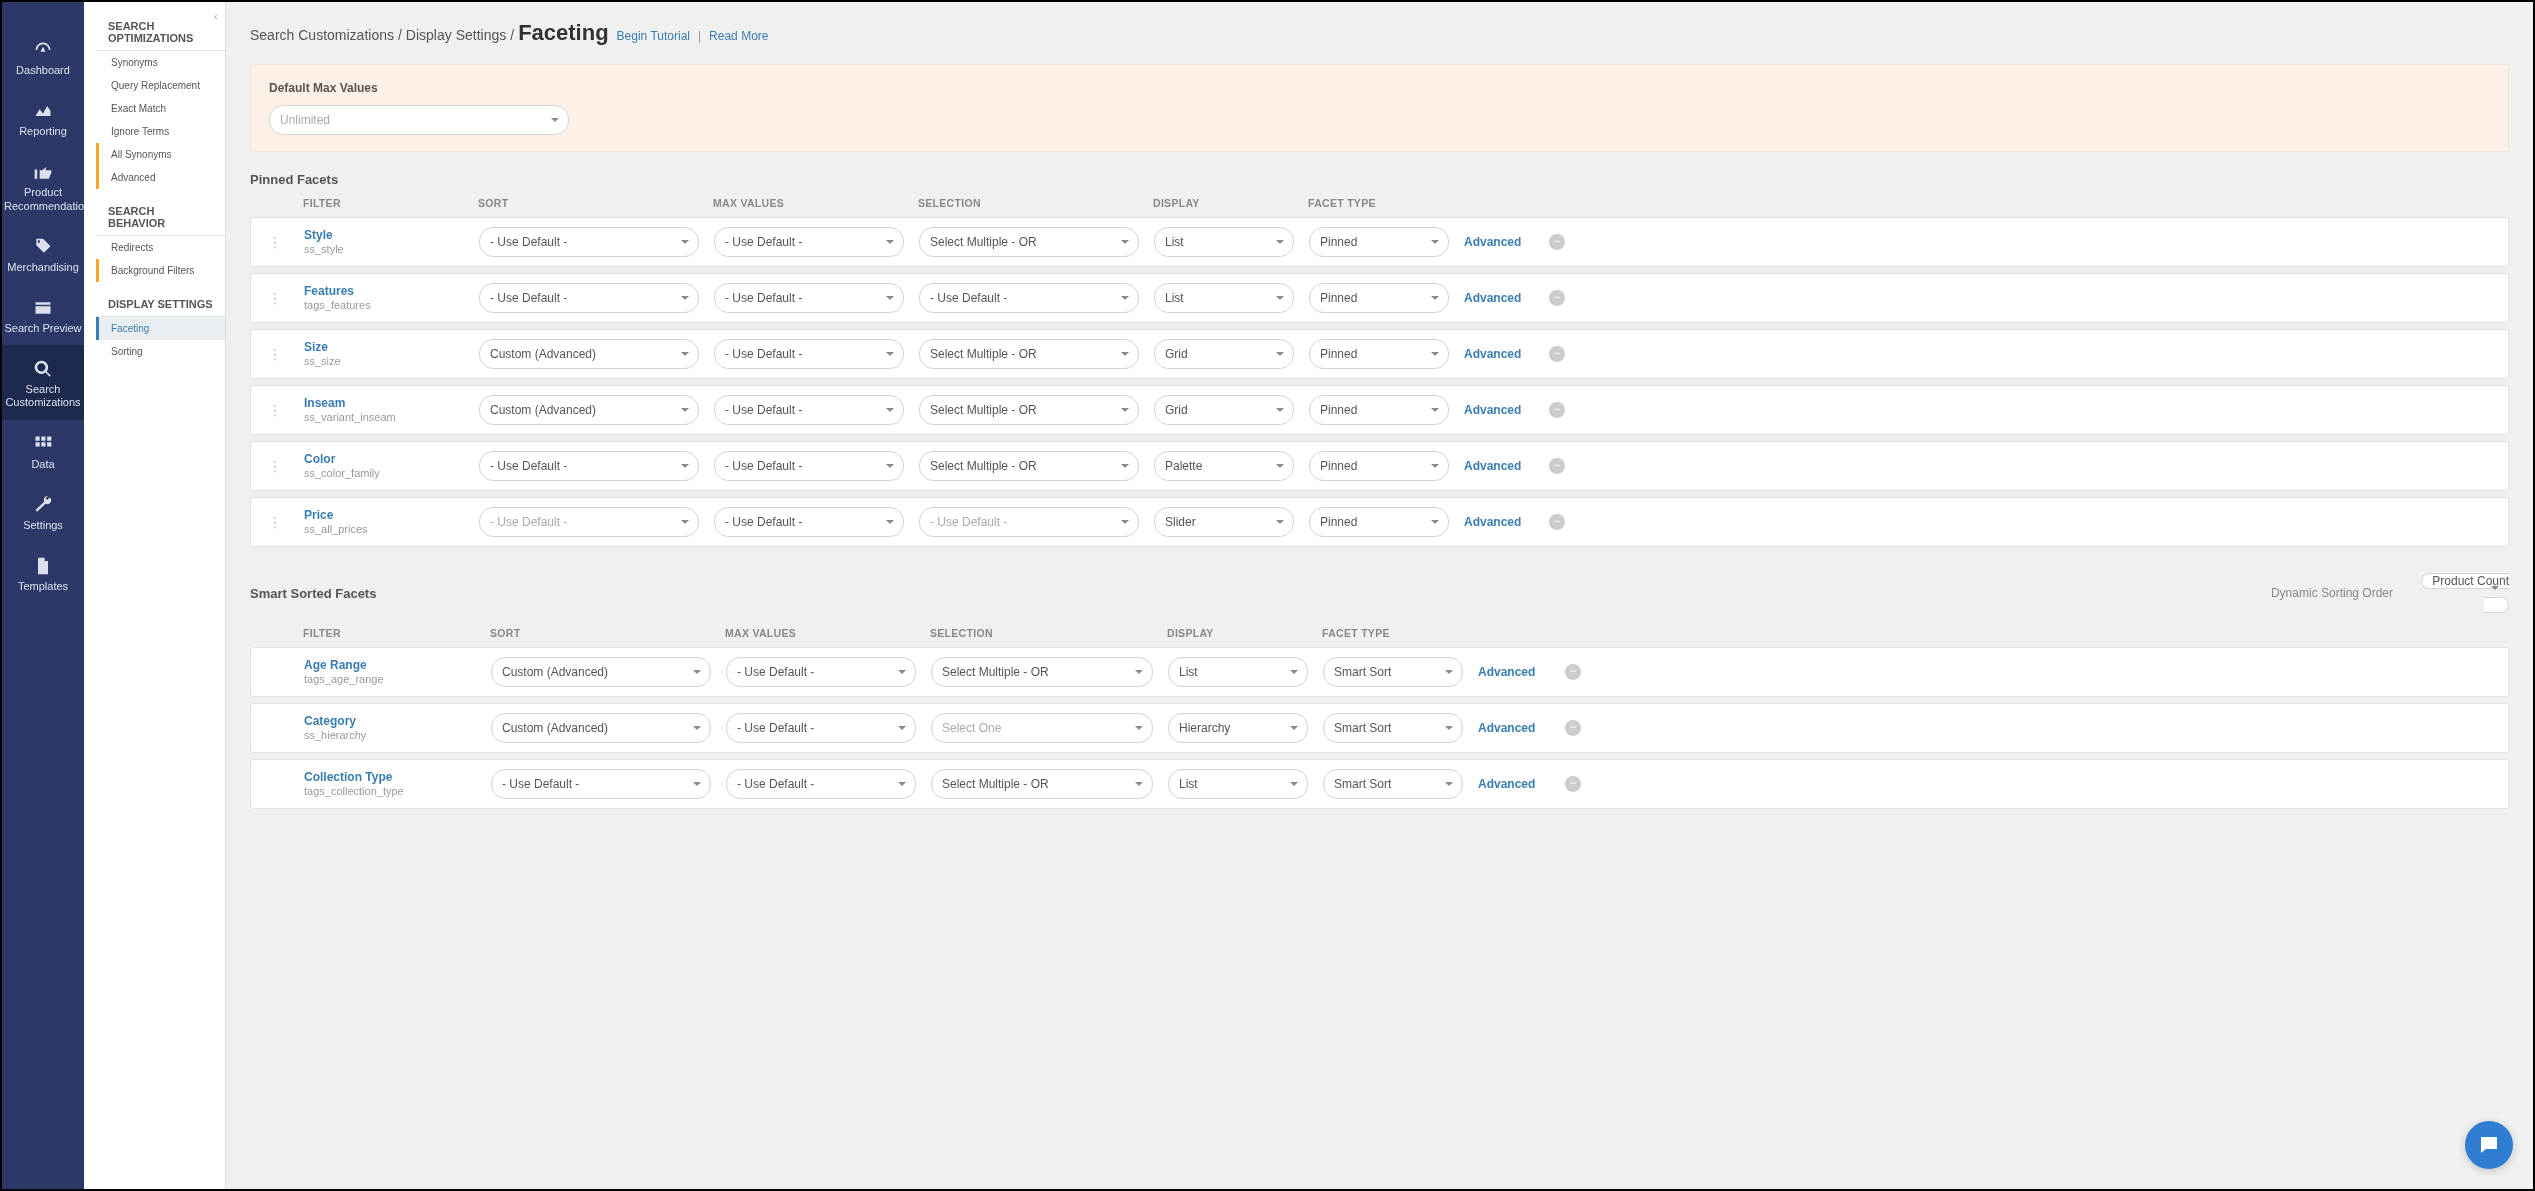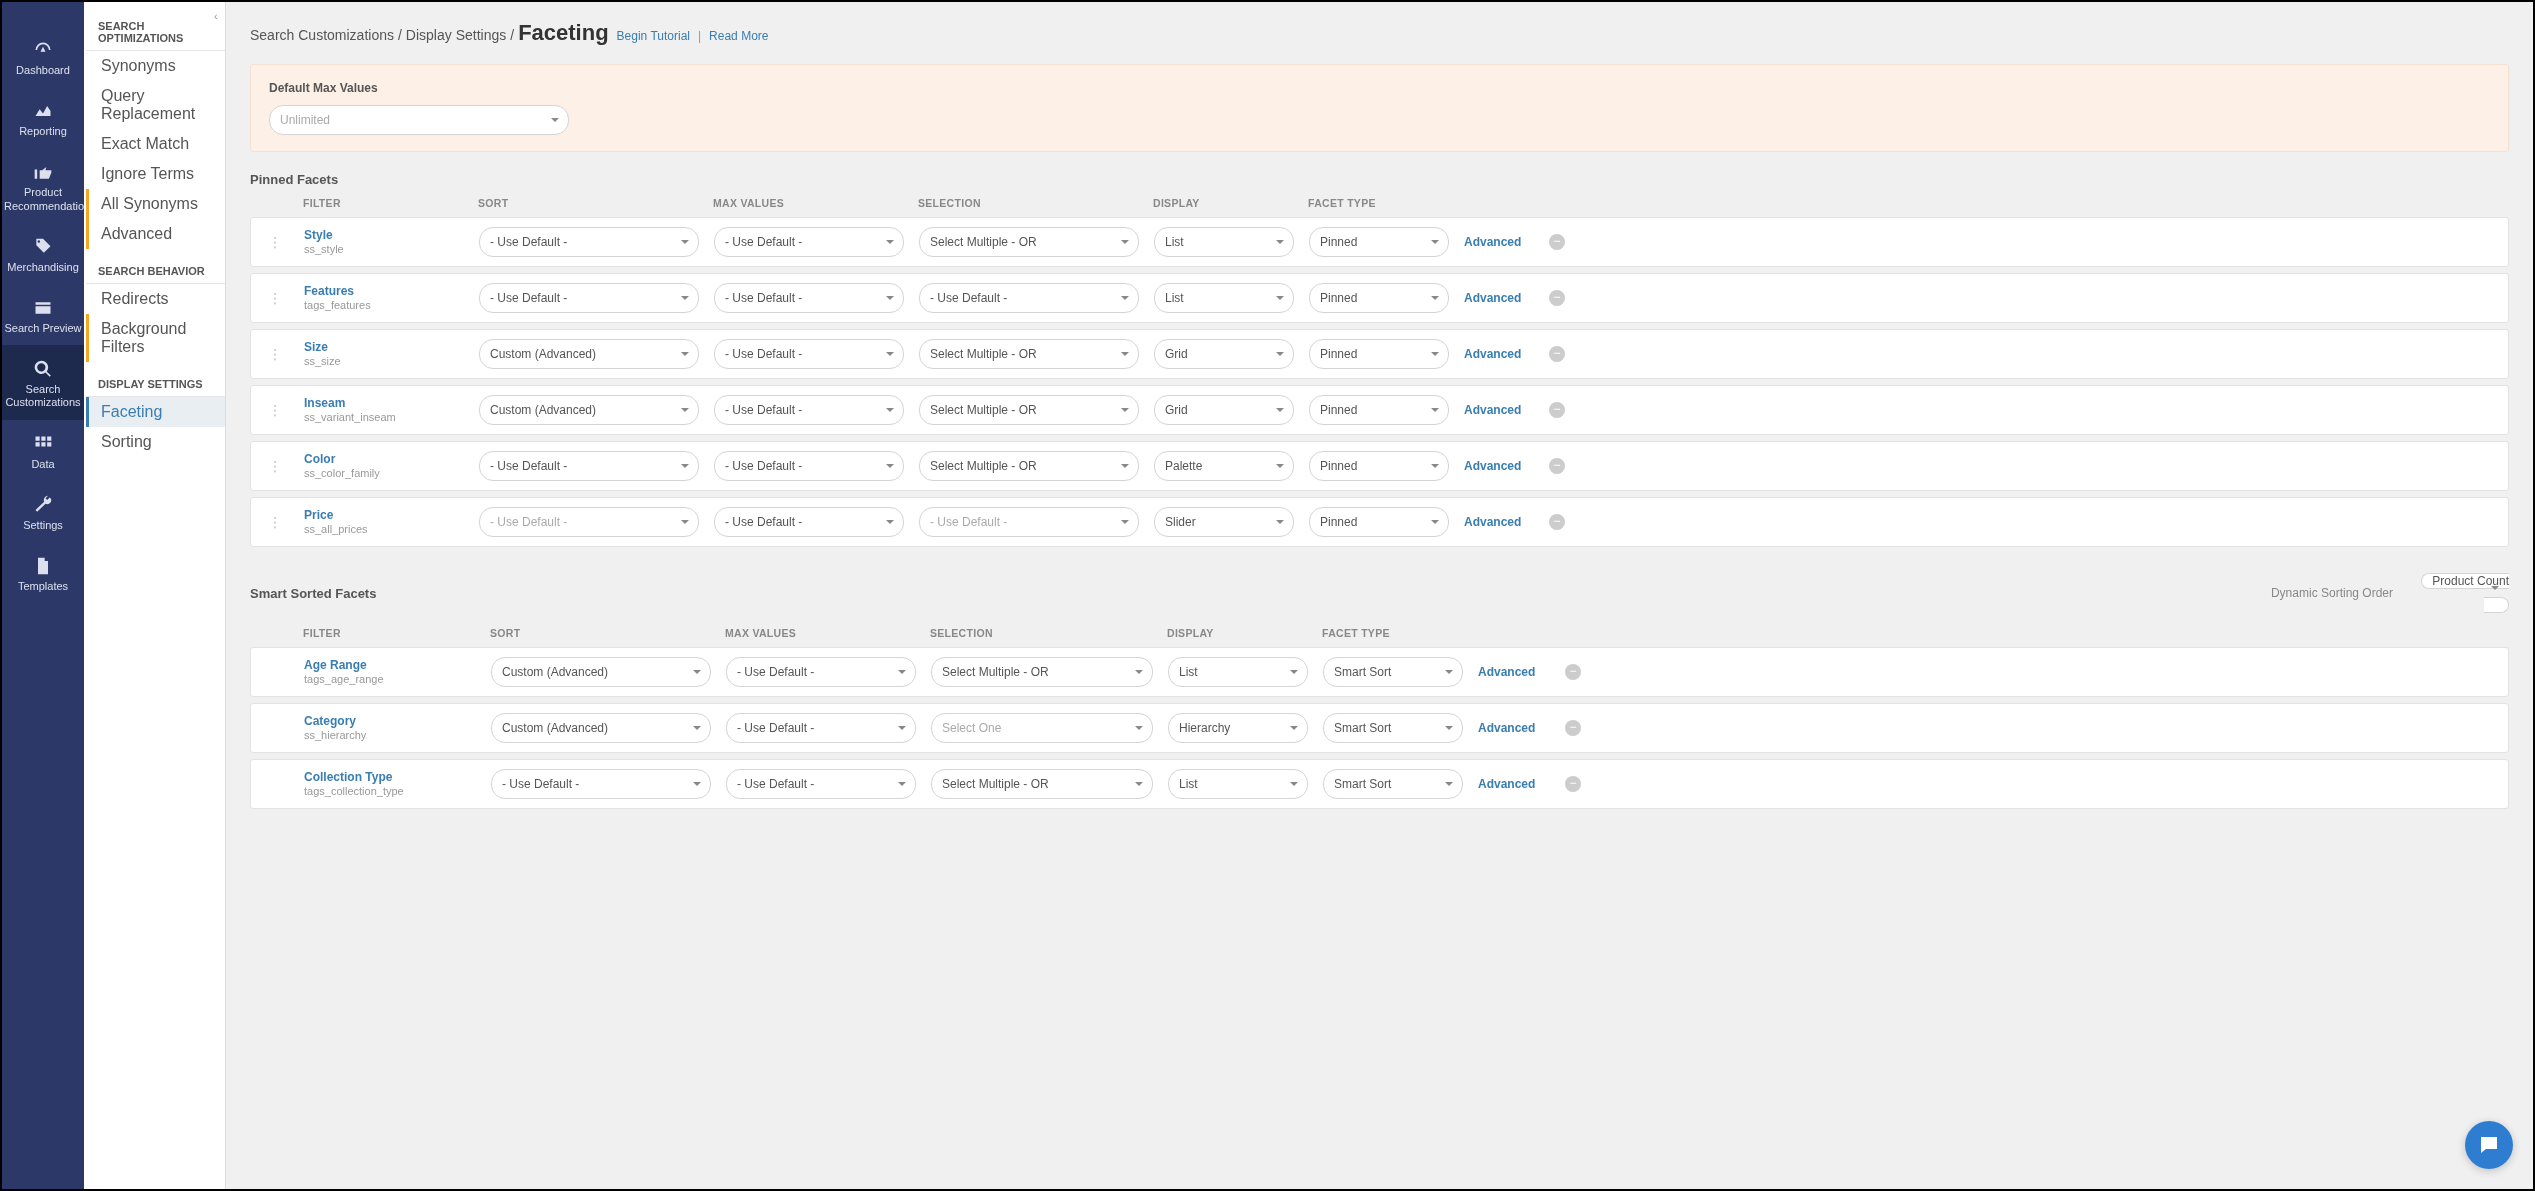--- a/index.html
+++ b/index.html
@@ -9,24 +9,24 @@
 
 .rail { width: 82px; background: #2c3968; display: flex; flex-direction: column; padding-top: 24px; }
 .rail-item { color: #dce0ee; text-align: center; padding: 14px 2px 10px; font-size: 11px; cursor: pointer; line-height: 1.2; }
 .rail-item.active { background: #1e294e; }
 .rail-icon { display: block; margin: 0 auto 4px; width: 20px; height: 20px; }
 .rail-icon svg { width: 100%; height: 100%; fill: #dce0ee; }
 
 
 .subbar { width: 142px; background: #fff; border-right: 1px solid #ddd; position: relative; }
 .collapse { position: absolute; right: -1px; top: 8px; width: 12px; height: 16px; color: #999; font-size: 11px; cursor: pointer; }
-.subbar-inner { padding: 12px 0 12px 2px; }
+.subbar-inner { padding: 12px 0 12px 12px; }
 .subhead { font-weight: 700; color: #555; font-size: 11px; padding: 6px 12px; border-bottom: 1px solid #e5e5e5; margin-top: 10px; }
 .subbar-inner .subhead:first-child { margin-top: 0; }
-.subitem { padding: 6px 12px; color: #555; cursor: pointer; border-left: 3px solid transparent; font-size: 16px; }
+.subitem { padding: 6px 12px; color: #555; cursor: pointer; border-left: 3px solid transparent; font-size: 10px; }
 .subitem.hl { border-left-color: #f5a623; }
 .subitem.active { background: #e9eef2; color: #3a7db0; border-left-color: #3a7db0; }
 
 
 .main { flex: 1; padding: 18px 24px 40px; overflow-y: auto; background: #f0f0f0; }
 .crumb { font-size: 14px; color: #555; display: flex; align-items: baseline; flex-wrap: wrap; gap: 4px; }
 .crumb .here { font-size: 22px; font-weight: 700; color: #333; }
 .crumblink { color: #3a7db0; font-size: 12px; margin-left: 4px; }
 
 

